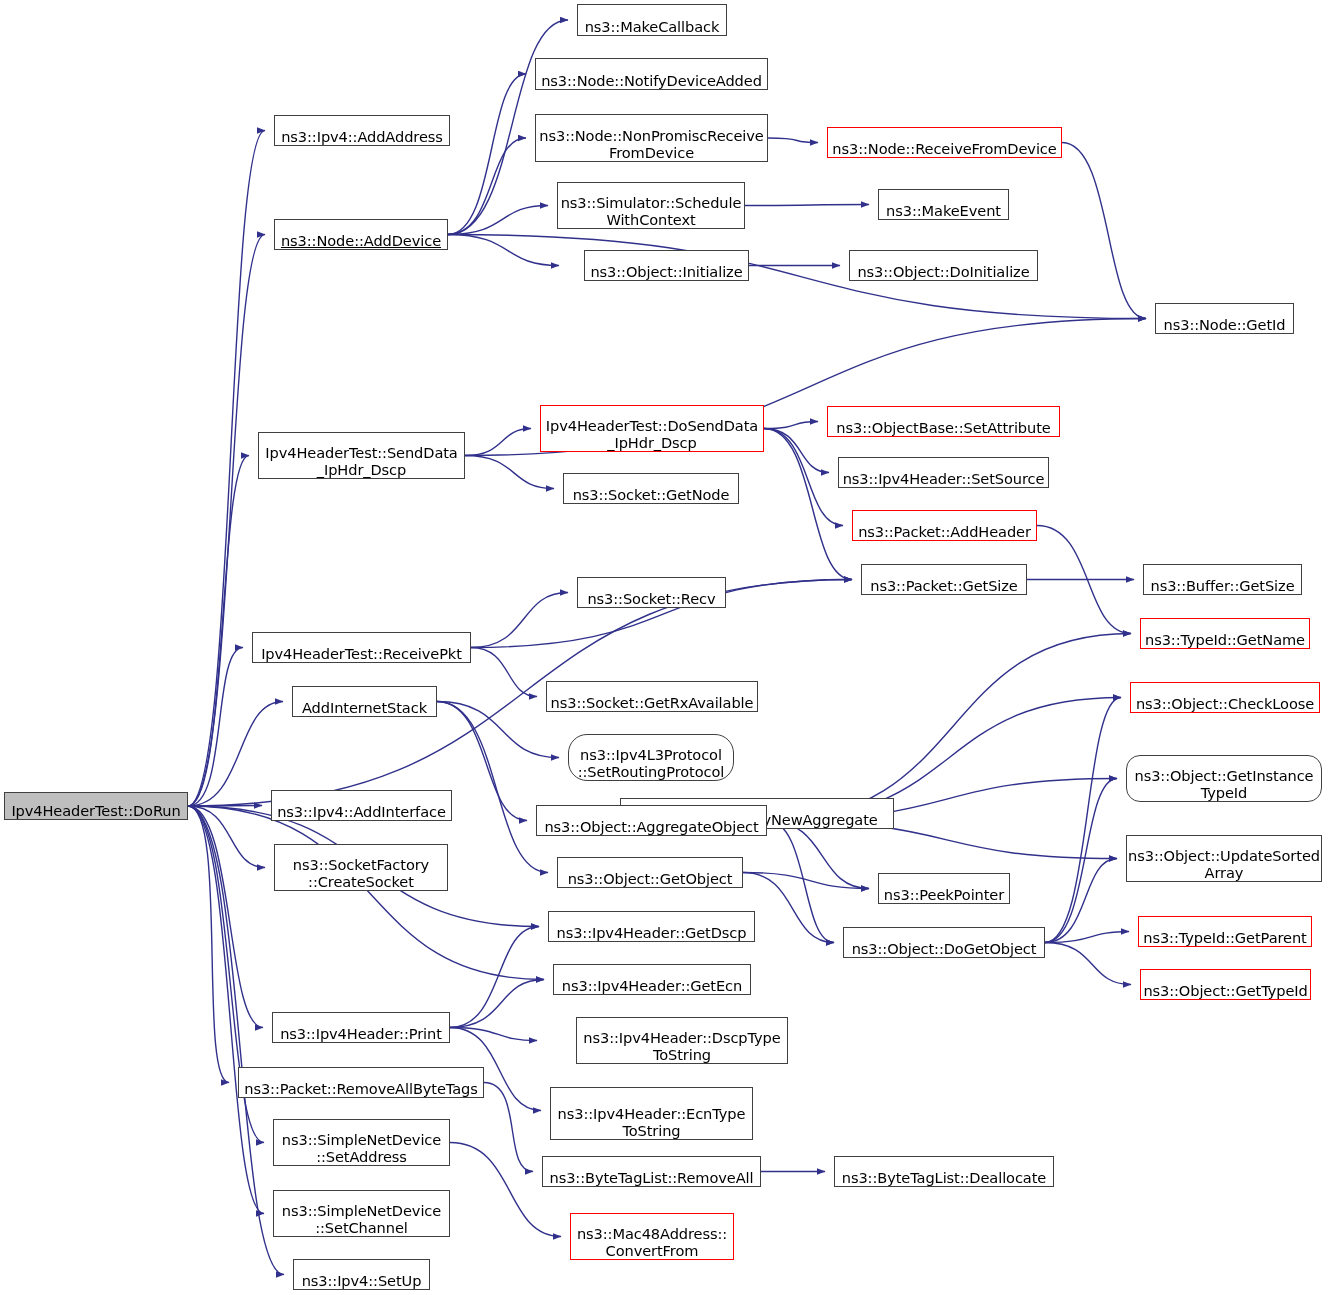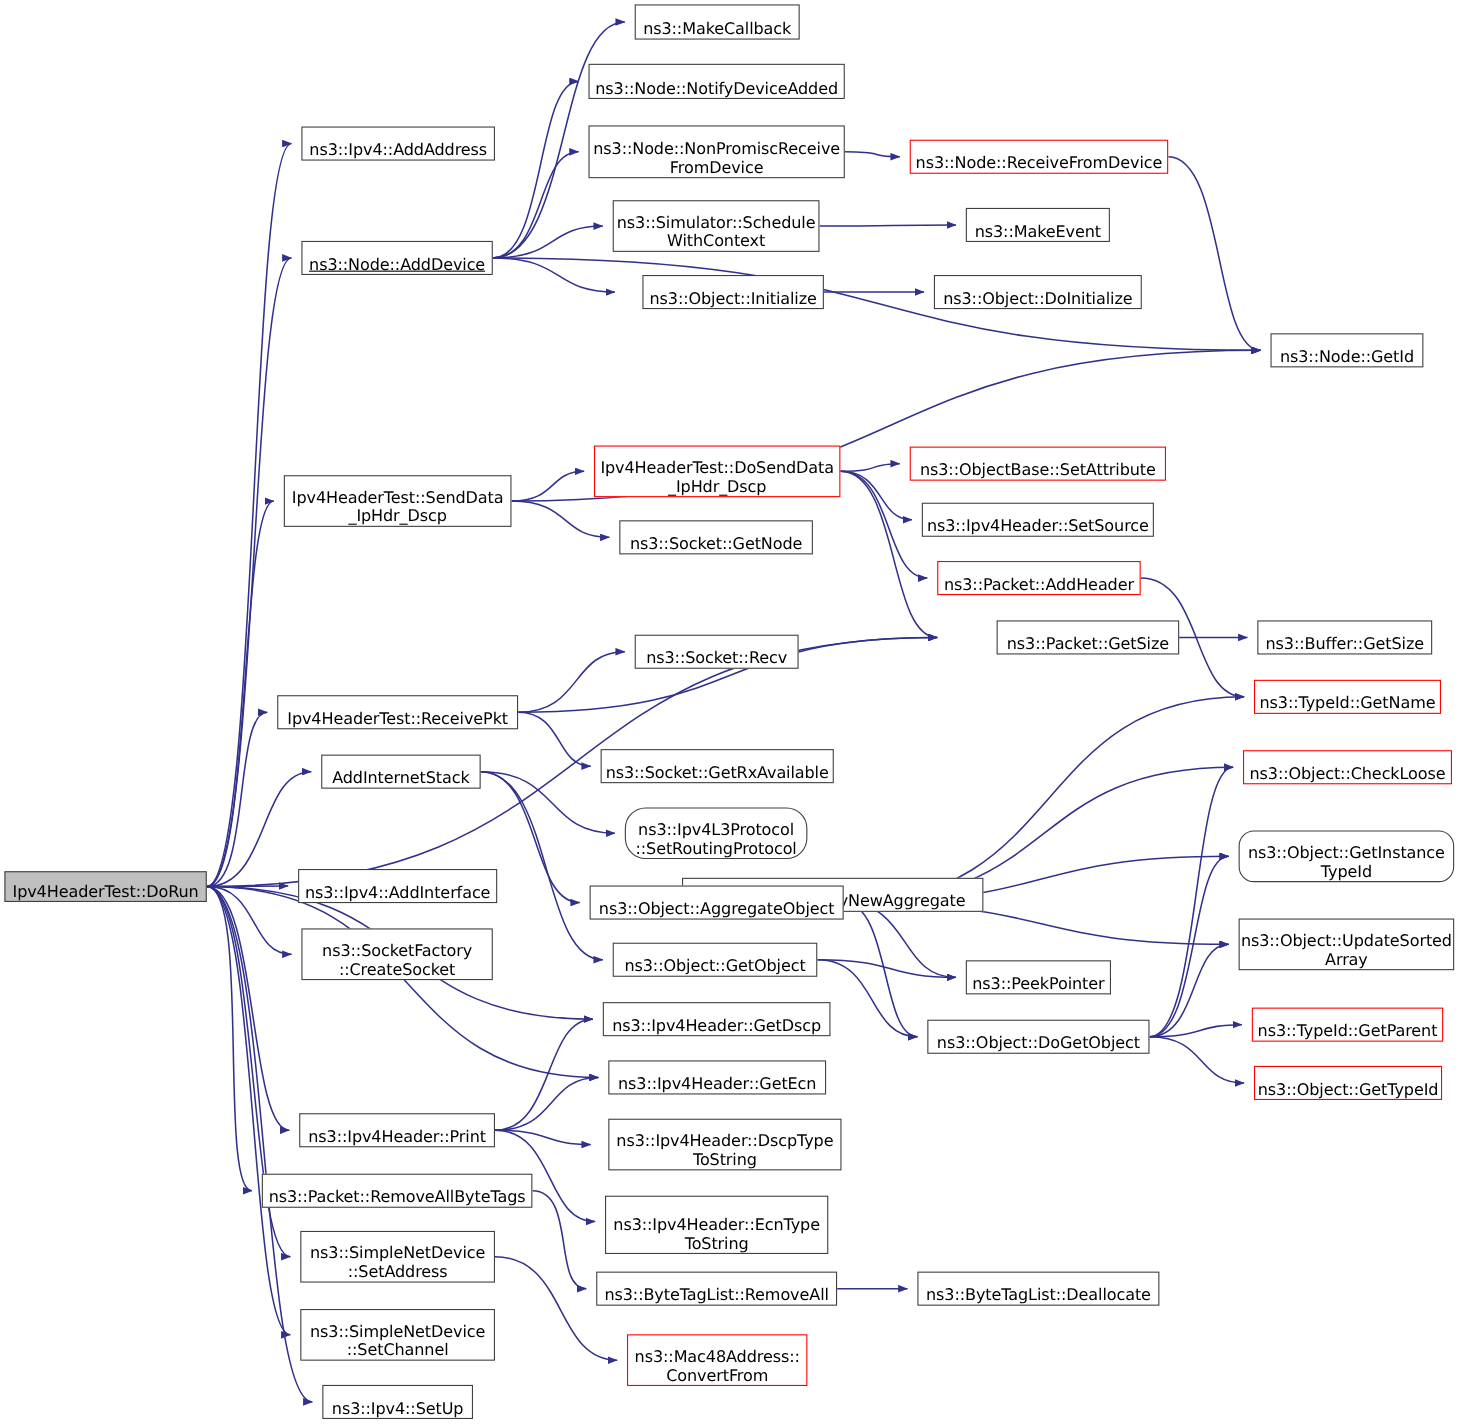--- a/index.html
+++ b/index.html
@@ -103,21 +103,21 @@
       <div class="node" style="left: 849px; top: 250px; width: 189px; height: 31px;"><span>ns3::Object::DoInitialize</span></div>
       <div class="node" style="left: 1155px; top: 303px; width: 139px; height: 31px;"><span>ns3::Node::GetId</span></div>
       <div class="node red" style="left: 540px; top: 405px; width: 224px; height: 47px;"><span>Ipv4HeaderTest::DoSendData
 _IpHdr_Dscp</span></div>
       <div class="node red" style="left: 827px; top: 406px; width: 233px; height: 31px;"><span>ns3::ObjectBase::SetAttribute</span></div>
       <div class="node" style="left: 258px; top: 432px; width: 207px; height: 47px;"><span>Ipv4HeaderTest::SendData
 _IpHdr_Dscp</span></div>
       <div class="node" style="left: 838px; top: 457px; width: 211px; height: 31px;"><span>ns3::Ipv4Header::SetSource</span></div>
       <div class="node" style="left: 563px; top: 473px; width: 176px; height: 31px;"><span>ns3::Socket::GetNode</span></div>
       <div class="node red" style="left: 852px; top: 510px; width: 185px; height: 31px;"><span>ns3::Packet::AddHeader</span></div>
-      <div class="node" style="left: 906px; top: 564px; width: 166px; height: 31px;"><span>ns3::Packet::GetSize</span></div>
+      <div class="node" style="left: 861px; top: 564px; width: 166px; height: 31px;"><span>ns3::Packet::GetSize</span></div>
       <div class="node" style="left: 1143px; top: 564px; width: 159px; height: 31px;"><span>ns3::Buffer::GetSize</span></div>
       <div class="node" style="left: 577px; top: 577px; width: 149px; height: 31px;"><span>ns3::Socket::Recv</span></div>
       <div class="node red" style="left: 1140px; top: 618px; width: 170px; height: 31px;"><span>ns3::TypeId::GetName</span></div>
       <div class="node" style="left: 252px; top: 632px; width: 219px; height: 31px;"><span>Ipv4HeaderTest::ReceivePkt</span></div>
       <div class="node" style="left: 546px; top: 681px; width: 212px; height: 31px;"><span>ns3::Socket::GetRxAvailable</span></div>
       <div class="node red" style="left: 1130px; top: 682px; width: 190px; height: 31px;"><span>ns3::Object::CheckLoose</span></div>
       <div class="node" style="left: 292px; top: 686px; width: 145px; height: 31px;"><span>AddInternetStack</span></div>
       <div class="node" style="left: 568px; top: 734px; width: 166px; height: 47px; border-radius: 19px;"><span>ns3::Ipv4L3Protocol
 ::SetRoutingProtocol</span></div>
       <div class="node" style="left: 1126px; top: 755px; width: 196px; height: 47px; border-radius: 14px;"><span>ns3::Object::GetInstance
@@ -131,21 +131,21 @@
       <div class="node" style="left: 274px; top: 844px; width: 174px; height: 47px;"><span>ns3::SocketFactory
 ::CreateSocket</span></div>
       <div class="node" style="left: 557px; top: 857px; width: 186px; height: 31px;"><span>ns3::Object::GetObject</span></div>
       <div class="node" style="left: 878px; top: 873px; width: 132px; height: 31px;"><span>ns3::PeekPointer</span></div>
       <div class="node" style="left: 548px; top: 911px; width: 207px; height: 31px;"><span>ns3::Ipv4Header::GetDscp</span></div>
       <div class="node red" style="left: 1138px; top: 916px; width: 174px; height: 31px;"><span>ns3::TypeId::GetParent</span></div>
       <div class="node" style="left: 843px; top: 927px; width: 202px; height: 31px;"><span>ns3::Object::DoGetObject</span></div>
       <div class="node" style="left: 553px; top: 964px; width: 198px; height: 31px;"><span>ns3::Ipv4Header::GetEcn</span></div>
       <div class="node red" style="left: 1140px; top: 969px; width: 171px; height: 31px;"><span>ns3::Object::GetTypeId</span></div>
       <div class="node" style="left: 272px; top: 1012px; width: 178px; height: 31px;"><span>ns3::Ipv4Header::Print</span></div>
-      <div class="node" style="left: 553px; top: 1017px; width: 212px; height: 47px;"><span>ns3::Ipv4Header::DscpType
+      <div class="node" style="left: 576px; top: 1017px; width: 212px; height: 47px;"><span>ns3::Ipv4Header::DscpType
 ToString</span></div>
       <div class="node" style="left: 238px; top: 1067px; width: 246px; height: 31px;"><span>ns3::Packet::RemoveAllByteTags</span></div>
       <div class="node" style="left: 550px; top: 1087px; width: 203px; height: 53px;"><span>ns3::Ipv4Header::EcnType
 ToString</span></div>
       <div class="node" style="left: 273px; top: 1119px; width: 177px; height: 47px;"><span>ns3::SimpleNetDevice
 ::SetAddress</span></div>
       <div class="node" style="left: 542px; top: 1156px; width: 219px; height: 31px;"><span>ns3::ByteTagList::RemoveAll</span></div>
       <div class="node" style="left: 834px; top: 1156px; width: 220px; height: 31px;"><span>ns3::ByteTagList::Deallocate</span></div>
       <div class="node" style="left: 273px; top: 1190px; width: 177px; height: 47px;"><span>ns3::SimpleNetDevice
 ::SetChannel</span></div>

